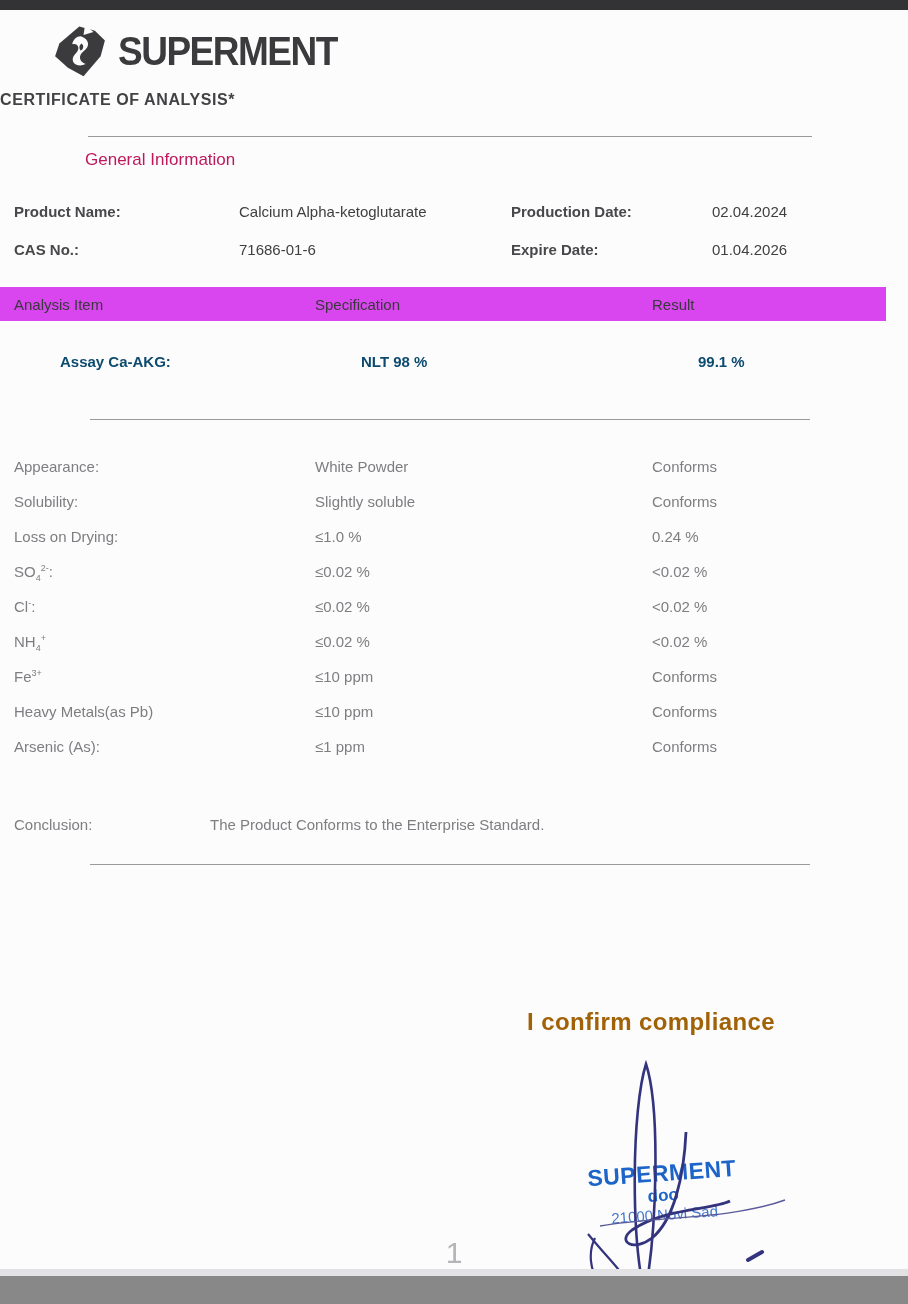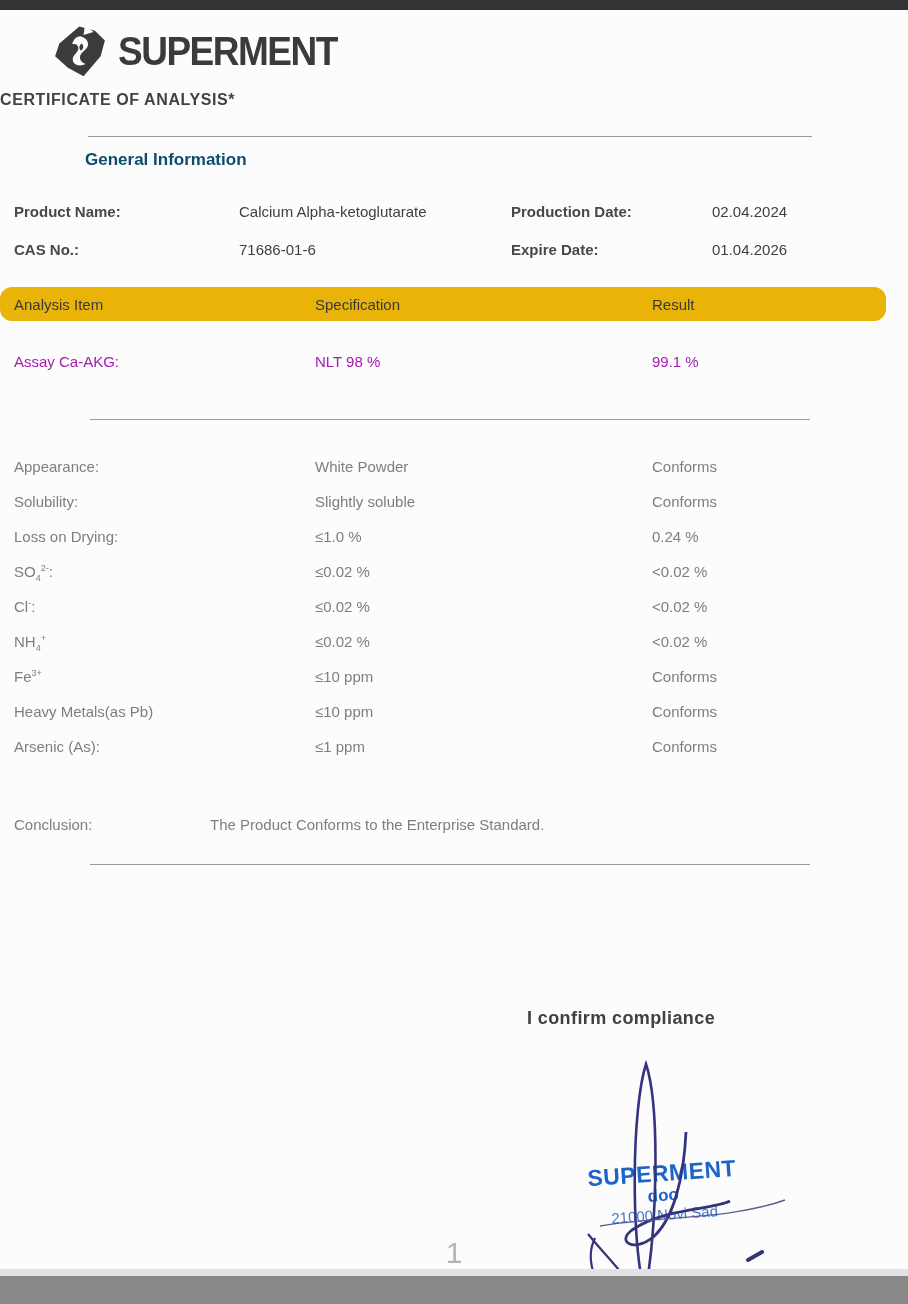--- a/index.html
+++ b/index.html
@@ -25,48 +25,47 @@
     font-size:16px; font-weight:bold; color:#424245; letter-spacing:0.6px;
   }
 
   .hline { position:absolute; height:1px; background:#9a9a9e; }
   .line-top    { top:136px; left:88px;  width:724px; }
   .line-mid    { top:419px; left:90px;  width:720px; }
   .line-bottom { top:864px; left:90px;  width:720px; }
 
   .section-heading {
     position:absolute; top:150px; left:85px;
-    font-size:17px; font-weight:bold; color:#0c4a6e;
+    font-size:17px; font-weight:normal; color:#be185d;
   }
 
   .abs-row { position:absolute; left:0; width:100%; font-size:15px; }
   .cell { position:absolute; top:0; white-space:nowrap; }
   .c1 { left:14px; }
   .c2 { left:315px; }
   .c3 { left:652px; }
   .gi-l1 { left:14px; }  .gi-v1 { left:200px; }
   .gi-l2 { left:475px;margin-left:36px; } .gi-v2 { left:673px; }
   .lbl { font-weight:bold; color:#48484b; }
   .val { color:#404040;margin-left:39px; }
 
   .header-band {
     position:absolute; top:287px; left:0; width:886px; height:34px;
-    background:#eab308;
-    border-radius:12px;
+    background:#d946ef;
   }
   .header-band .cell { top:9px; color:#39393c; font-size:15px; }
 
-  .assay { font-weight:normal; color:#a21caf; }
+  .assay { font-weight:bold; color:#0c4a6e;margin-left:46px; }
   .trow .cell { color:#7e7e82; }
   sub { font-size:9px; }
   sup { font-size:9px; }
 
   .confirm-text {
     position:absolute; top:1008px; left:527px;
-    font-size:18px; font-weight:bold; color:#404040; letter-spacing:0.4px;
+    font-size:24px; font-weight:bold; color:#a16207; letter-spacing:0.4px;
   }
 
   .footnote {
     position:absolute; top:1060px; left:84px;
     font-family:"DejaVu Sans", sans-serif; font-size:15px; line-height:21px;
     color:#3f3f42;
   }
 
   .stamp-sign { position:absolute; top:1028px; left:540px; width:260px; height:276px; }
   .stamp {

